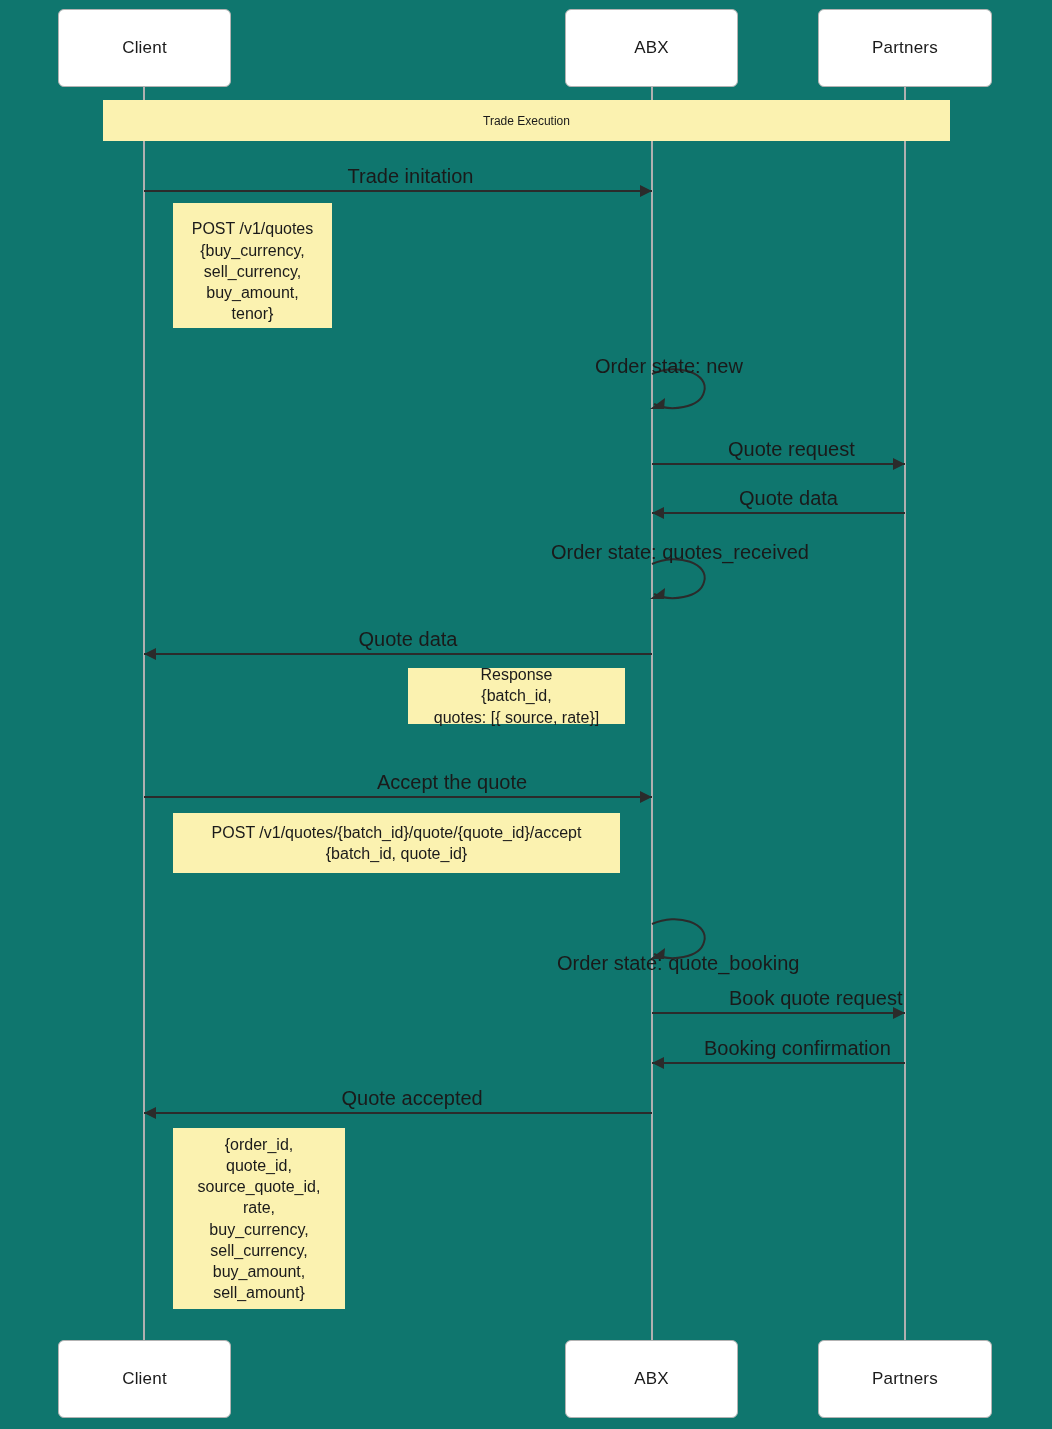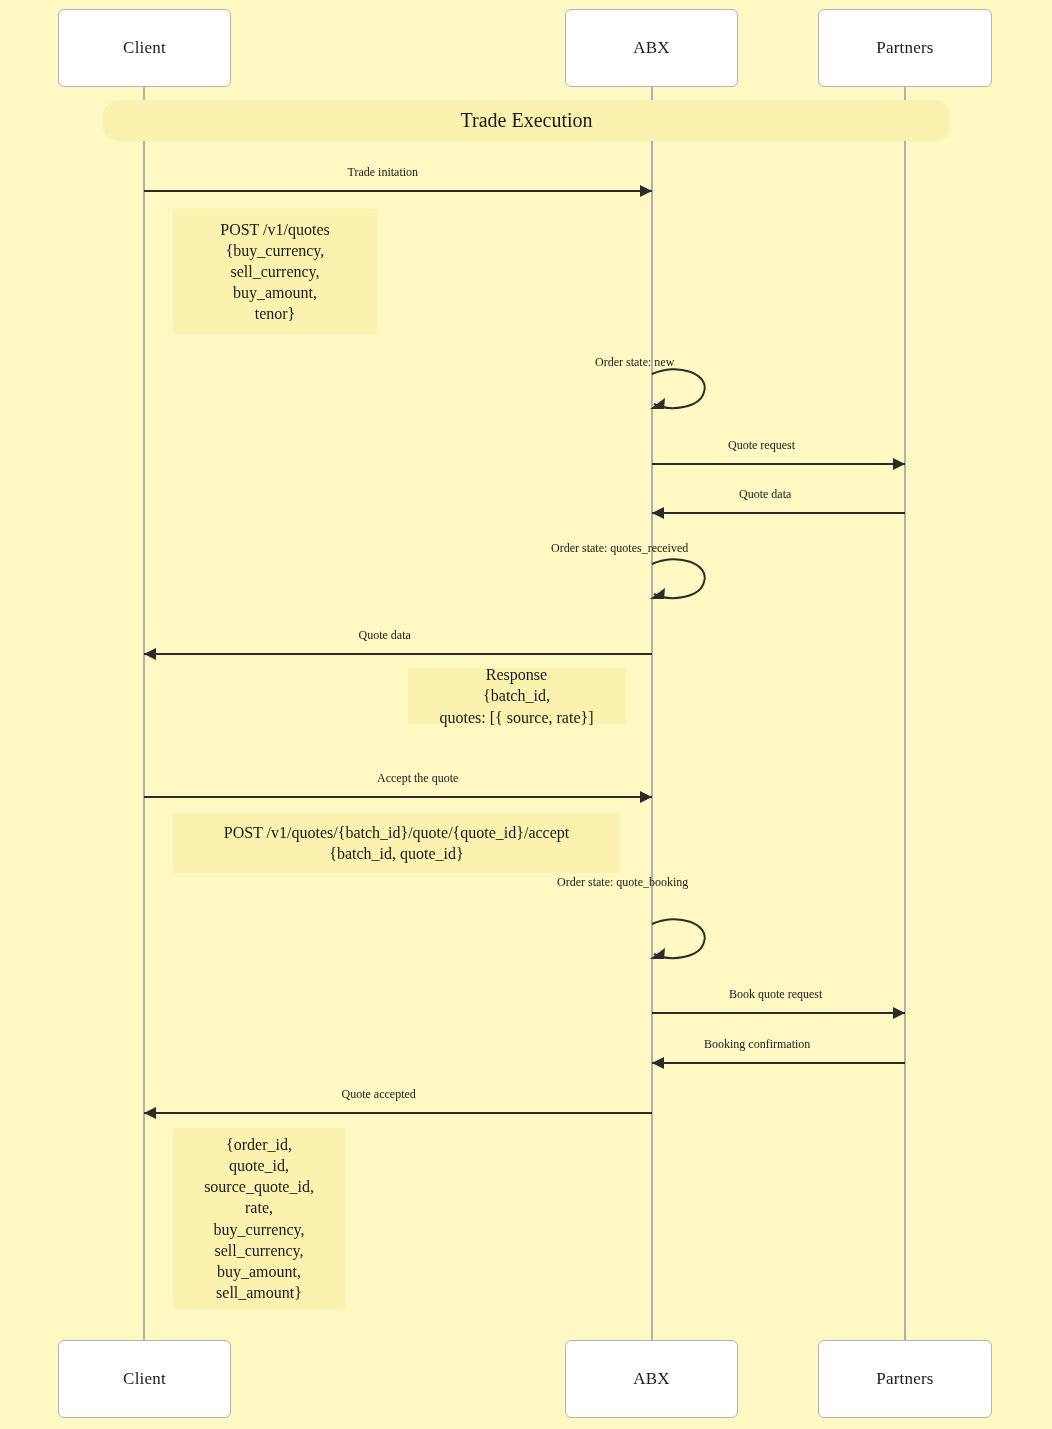--- a/index.html
+++ b/index.html
@@ -8,23 +8,22 @@
     background: #ffffff;
   }
   body {
     font-family: "Liberation Sans", sans-serif;
     -webkit-font-smoothing: antialiased;
   }
   #diagram {
     position: relative;
     width: 1052px;
     height: 1429px;
-    background: #fef9c3;
+    background: #0f766e;
     overflow: hidden;
-    font-family: Liberation Serif, serif;
   }
   .actor-box {
     position: absolute;
     box-sizing: border-box;
     border: 1px solid #b3b3b3;
     border-radius: 6px;
     background: #ffffff;
     display: flex;
     align-items: center;
     justify-content: center;
@@ -37,23 +36,22 @@
     width: 2px;
     background: #b0b0b0;
   }
   .frame-banner {
     position: absolute;
     box-sizing: border-box;
     background: #fbf2b0;
     display: flex;
     align-items: center;
     justify-content: center;
-    font-size: 20px;
-    color: #1a1a1a;
-    border-radius: 15px;
+    font-size: 12px;
+    color: #1a1a1a;
   }
   .note {
     position: absolute;
     box-sizing: border-box;
     background: #fbf2b0;
     display: flex;
     flex-direction: column;
     align-items: center;
     justify-content: center;
     font-size: 16px;
@@ -76,21 +74,21 @@
     border-bottom: 6px solid transparent;
   }
   .arrowhead.right {
     border-left: 12px solid #2b2b2b;
   }
   .arrowhead.left {
     border-right: 12px solid #2b2b2b;
   }
   .msg-label {
     position: absolute;
-    font-size: 12px;
+    font-size: 20px;
     color: #1a1a1a;
     text-align: center;
     white-space: nowrap;
   }
   .selfloop {
     position: absolute;
   }
   .selfloop svg {
     display: block;
     overflow: visible;
@@ -117,21 +115,21 @@
       <div class="actor-box" style="left: 818px; top: 9px; width: 174px; height: 78px;">
         <span>Partners</span>
       </div>
     </div>
 
   <div class="frame-banner" id="frame-banner" style="left: 103px; top: 100px; width: 847px; height: 41px; background: rgb(251, 242, 176);">
     <span>Trade Execution</span>
   </div>
 
   <div id="notes">
-      <div class="note" style="left: 173px; top: 209px; width: 204px; height: 125px; background: rgb(251, 242, 176);"><span>POST /v1/quotes
+      <div class="note" style="left: 173px; top: 203px; width: 159px; height: 125px; background: rgb(251, 242, 176); justify-content: flex-end;"><span>POST /v1/quotes
 {buy_currency,
 sell_currency,
 buy_amount,
 tenor}</span></div>
       <div class="note" style="left: 408px; top: 668px; width: 217px; height: 56px; background: rgb(251, 242, 176);"><span>Response
 {batch_id,
 quotes: [{ source, rate}]</span></div>
       <div class="note" style="left: 173px; top: 813px; width: 447px; height: 60px; background: rgb(251, 242, 176);"><span>POST /v1/quotes/{batch_id}/quote/{quote_id}/accept
 {batch_id, quote_id}</span></div>
       <div class="note" style="left: 173px; top: 1128px; width: 172px; height: 181px; background: rgb(251, 242, 176);"><span>{order_id,
@@ -185,21 +183,21 @@
           <polygon points="2,41 17,30 16,41" fill="#2b2b2b"></polygon>
         </svg>
       </div>
       <div class="msg-label" style="top: 541px; left: 551px;">Order state: quotes_received</div>
       <div class="selfloop" style="left: 648px; top: 918px;">
         <svg width="70" height="56" viewBox="0 0 70 56">
           <path d="M 4 6 C 30 -6, 62 6, 56 24 C 52 40, 22 44, 6 36" fill="none" stroke="#2b2b2b" stroke-width="2"></path>
           <polygon points="2,41 17,30 16,41" fill="#2b2b2b"></polygon>
         </svg>
       </div>
-      <div class="msg-label" style="top: 875px; left: 557px;">Order state: quote_booking</div>
+      <div class="msg-label" style="top: 952px; left: 557px;">Order state: quote_booking</div>
     </div>
 
   <div id="bottom-actors">
       <div class="actor-box" style="left: 58px; top: 1340px; width: 173px; height: 78px;">
         <span>Client</span>
       </div>
       <div class="actor-box" style="left: 565px; top: 1340px; width: 173px; height: 78px;">
         <span>ABX</span>
       </div>
       <div class="actor-box" style="left: 818px; top: 1340px; width: 174px; height: 78px;">

